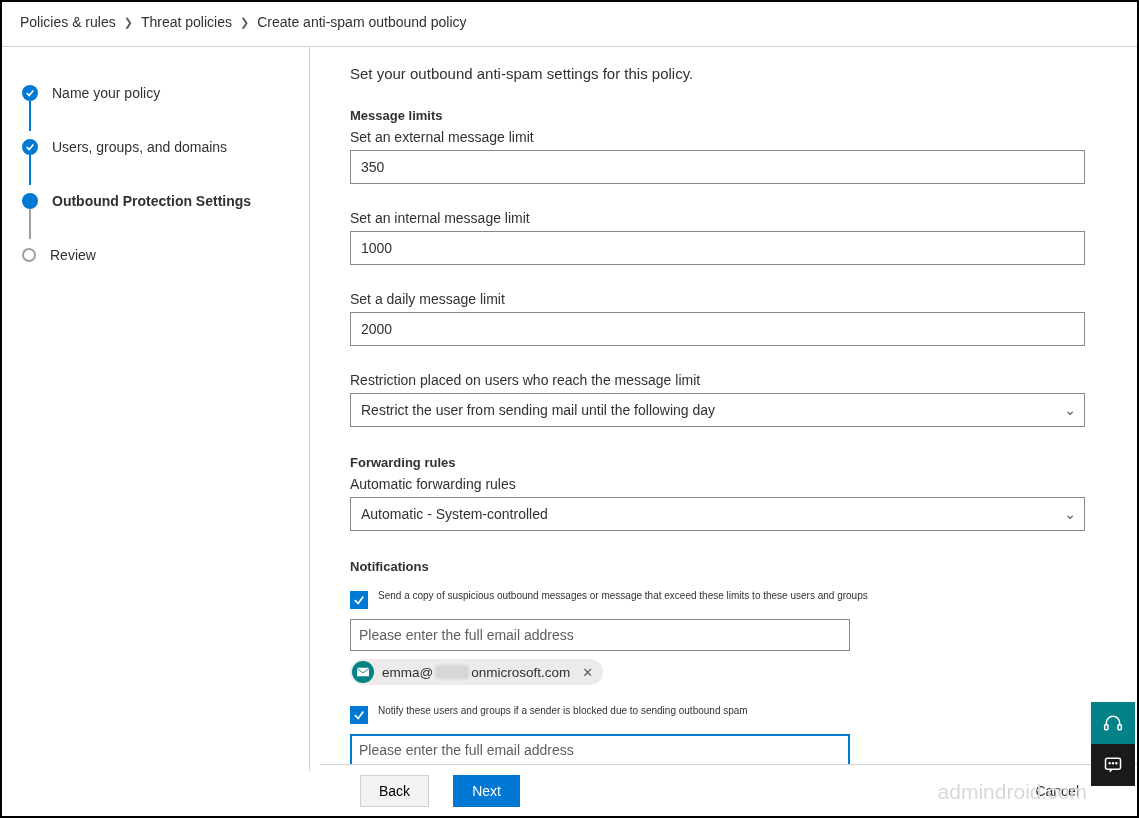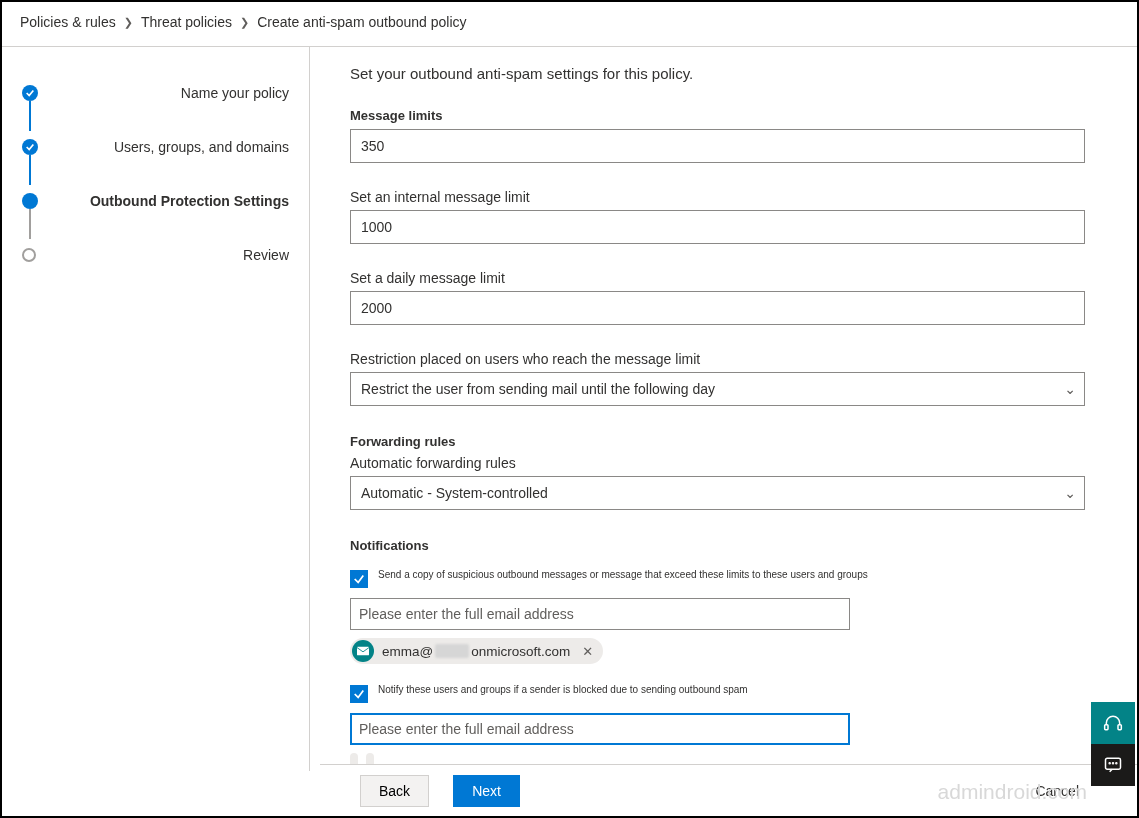--- a/index.html
+++ b/index.html
@@ -55,21 +55,20 @@
   }
 
   
   .step {
     display: flex;
     align-items: center;
     gap: 14px;
     position: relative;
     height: 24px;
     margin-bottom: 30px;
-    justify-content: space-between;
   }
   .step .dot {
     width: 16px;
     height: 16px;
     border-radius: 50%;
     position: relative;
     background: #fff;
   }
   .step.done .dot { background: var(--blue); display:flex; align-items:center; justify-content:center;}
   .step.done .dot svg { stroke: #fff; }
@@ -233,20 +232,21 @@
       <div class="dot"></div>
       <div class="label">Review</div>
     </div>
   </div>
 
   <div class="main">
     <p class="intro">Set your outbound anti-spam settings for this policy.</p>
 
     <p class="section-title">Message limits</p>
 
+    <div class="field-label">Set an external message limit</div>
     <input class="text-input" value="350" style="">
 
     <div class="field-label">Set an internal message limit</div>
     <input class="text-input" value="1000" style="">
 
     <div class="field-label">Set a daily message limit</div>
     <input class="text-input" value="2000" style="">
 
     <div class="field-label">Restriction placed on users who reach the message limit</div>
     <div class="select-input">

